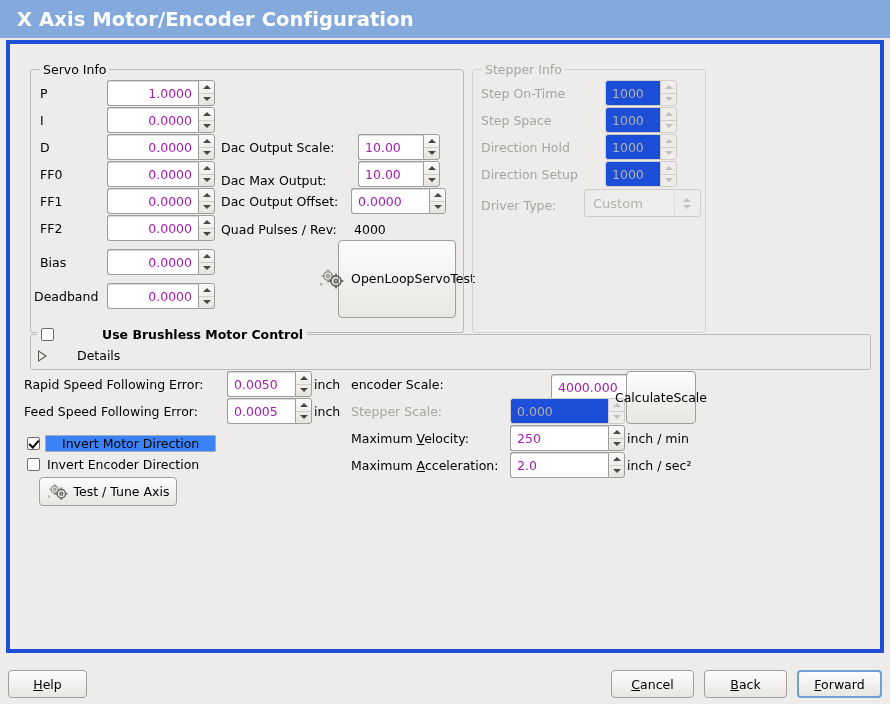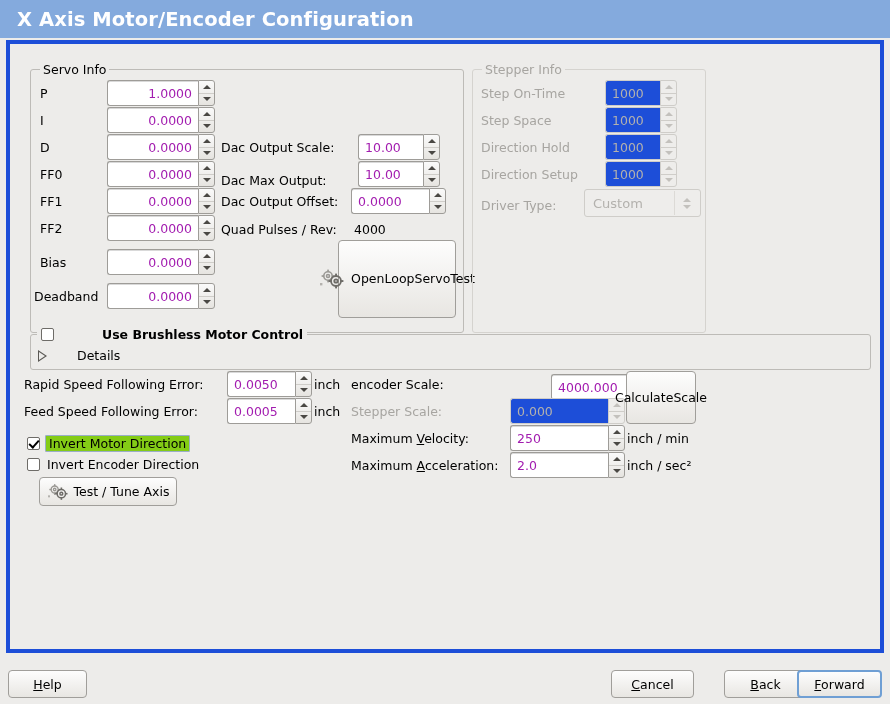--- a/index.html
+++ b/index.html
@@ -109,21 +109,21 @@
     border:1px solid #6e6c68;border-radius:2px;background:#fff;
     position:relative;
   }
   .cbox.on::after{
     content:"";position:absolute;left:3px;top:0px;width:4px;height:8px;
     border:solid #000;border-width:0 2px 2px 0;transform:rotate(42deg);
   }
   .cbrow .cbl{margin-left:7px;font-size:12.5px;white-space:nowrap;}
   .cbrow .cbl.bold{font-weight:bold;margin-left:48px;}
   .cbrow .cbl.hl{
-    background:#84cc16;border:1px solid #9aaec7;padding:0 3px;margin-left:5px;
+    background:#3b82f6;border:1px solid #9aaec7;padding:0 16px;margin-left:5px;
     border-radius:1px;
   }
 
   
   .expander{position:absolute;display:flex;align-items:center;}
   .expander .tri{
     width:0;height:0;flex:0 0 auto;
     border-top:6px solid transparent;border-bottom:6px solid transparent;
     border-left:9px solid transparent;
     position:relative;
@@ -457,21 +457,21 @@
 
   </div>
 
   <div class="footer">
     <div class="btn" style="left:8px;top:15px;width:79px;height:28px;">
       <span><u>H</u><span>elp</span></span>
     </div>
     <div class="btn" style="left:611px;top:15px;width:83px;height:28px;">
       <span><u>C</u><span>ancel</span></span>
     </div>
-    <div class="btn" style="left:704px;top:15px;width:83px;height:28px;margin-left:20px;">
+    <div class="btn" style="left:704px;top:15px;width:83px;height:28px;">
       <span><u>B</u><span>ack</span></span>
     </div>
     <div class="btn focus" style="left:797px;top:15px;width:85px;height:28px;">
       <span><u>F</u><span>orward</span></span>
     </div>
   </div>
 
 </div>
 
 </body></html>

